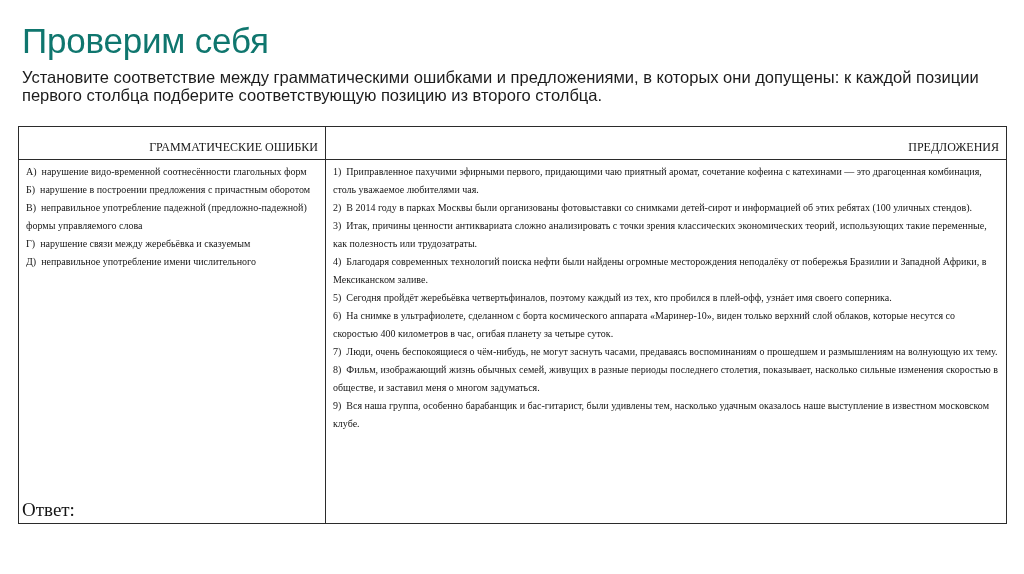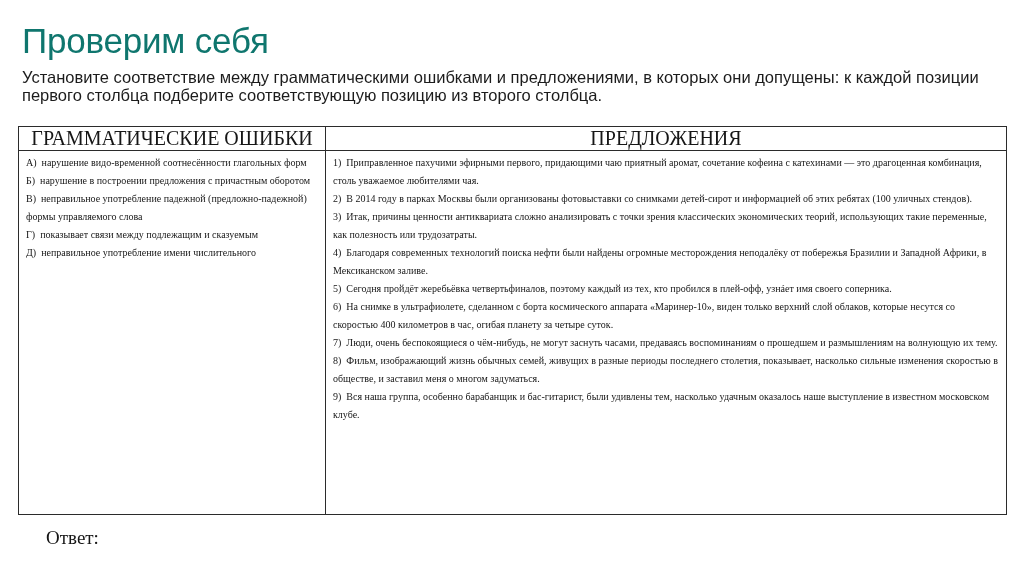--- a/index.html
+++ b/index.html
@@ -58,26 +58,26 @@
   #match-table th {
     border: 1px solid #2b2b2b;
     vertical-align: top;
     padding: 3px 7px 4px 7px;
     font-family: "Liberation Serif", serif;
     font-weight: 400;
     color: #161616;
     background: transparent;
   }
   #match-table th {
-    text-align: center;
+    text-align: right;
     font-weight: 400;
-    font-size: 20px;
+    font-size: 12px;
     line-height: 20px;
     height: 20px;
-    padding-top: 1px;
+    padding-top: 10px;
     padding-bottom: 2px;
   }
   .col-errors  { width: 307px; }
   .col-sents   { width: 681px; }
 
   .cell-body {
     font-size: 10px;
     line-height: 18px;
   }
   .cell-errors { height: 356px; }
@@ -90,26 +90,25 @@
   }
   .err-item .marker,
   .sent-item .marker {
     white-space: pre;
   }
 
   
   #answer-line {
     position: absolute;
     left: 22px;
-    top: 526px;
+    top: 498px;
     font-family: "Liberation Serif", serif;
     font-size: 19px;
     line-height: 24px;
     color: #161616;
-    margin-left: 24px;
   }
 </style>
 </head>
 <body>
 
 <div id="slide-title">Проверим себя</div>
 
 <div id="slide-subtitle">Установите соответствие между грамматическими ошибками и предложениями, в которых они допущены: к каждой позиции первого столбца подберите соответствующую позицию из второго столбца.</div>
 
 <table id="match-table">
@@ -122,21 +121,21 @@
       <th>ГРАММАТИЧЕСКИЕ ОШИБКИ</th>
       <th>ПРЕДЛОЖЕНИЯ</th>
     </tr>
   </thead>
   <tbody>
     <tr>
       <td class="cell-body cell-errors" id="errors-cell">
           <div class="err-item"><span class="marker">А)  </span><span>нарушение видо-временной соотнесённости глагольных форм</span></div>
           <div class="err-item"><span class="marker">Б)  </span><span>нарушение в построении предложения с причастным оборотом</span></div>
           <div class="err-item"><span class="marker">В)  </span><span>неправильное употребление падежной (предложно-падежной) формы управляемого слова</span></div>
-          <div class="err-item"><span class="marker">Г)  </span><span>показывает связи между подлежащим и сказуемым</span></div>
+          <div class="err-item"><span class="marker">Г)  </span><span>нарушение связи между жеребьёвка и сказуемым</span></div>
           <div class="err-item"><span class="marker">Д)  </span><span>неправильное употребление имени числительного</span></div>
         </td>
       <td class="cell-body cell-sents" id="sentences-cell">
           <div class="sent-item"><span class="marker">1)  </span><span>Приправленное пахучими эфирными первого, придающими чаю приятный аромат, сочетание кофеина с катехинами — это драгоценная комбинация, столь уважаемое любителями чая.</span></div>
           <div class="sent-item"><span class="marker">2)  </span><span>В 2014 году в парках Москвы были организованы фотовыставки со снимками детей-сирот и информацией об этих ребятах (100 уличных стендов).</span></div>
           <div class="sent-item"><span class="marker">3)  </span><span>Итак, причины ценности антиквариата сложно анализировать с точки зрения классических экономических теорий, использующих такие переменные, как полезность или трудозатраты.</span></div>
           <div class="sent-item"><span class="marker">4)  </span><span>Благодаря современных технологий поиска нефти были найдены огромные месторождения неподалёку от побережья Бразилии и Западной Африки, в Мексиканском заливе.</span></div>
           <div class="sent-item"><span class="marker">5)  </span><span>Сегодня пройдёт жеребьёвка четвертьфиналов, поэтому каждый из тех, кто пробился в плей-офф, узнáет имя своего соперника.</span></div>
           <div class="sent-item"><span class="marker">6)  </span><span>На снимке в ультрафиолете, сделанном с борта космического аппарата «Маринер-10», виден только верхний слой облаков, которые несутся со скоростью 400 километров в час, огибая планету за четыре суток.</span></div>
           <div class="sent-item"><span class="marker">7)  </span><span>Люди, очень беспокоящиеся о чём-нибудь, не могут заснуть часами, предаваясь воспоминаниям о прошедшем и размышлениям на волнующую их тему.</span></div>

